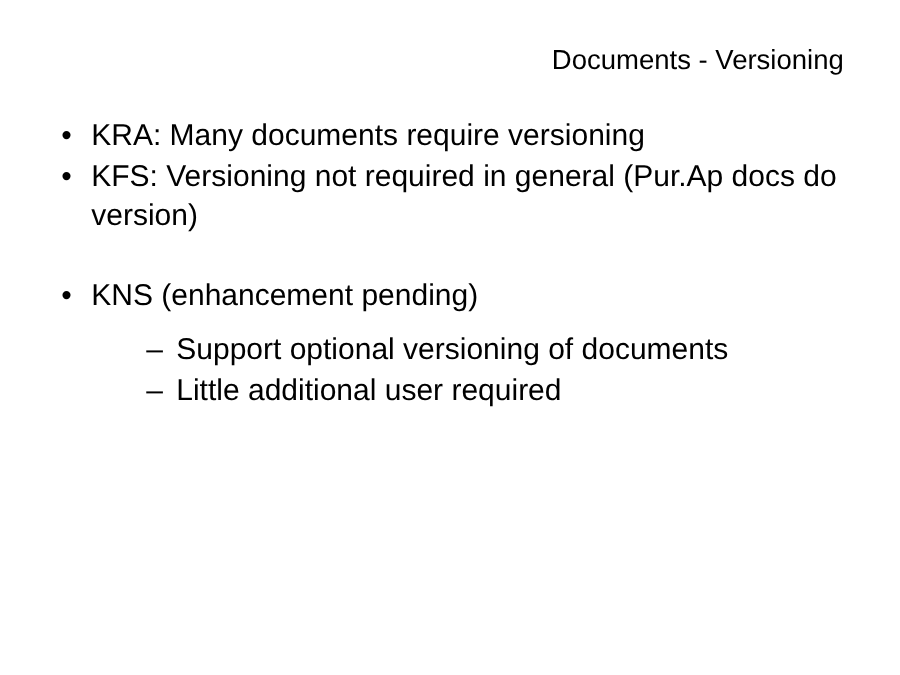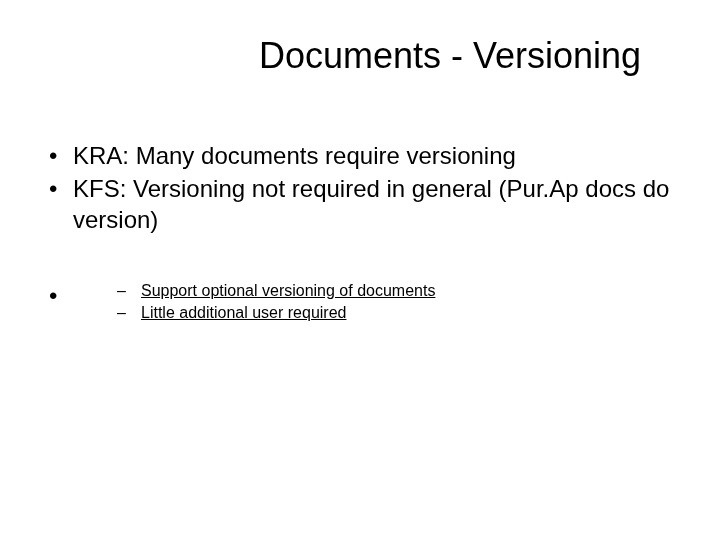--- a/index.html
+++ b/index.html
@@ -9,25 +9,25 @@
     }
     body {
       width: 720px;
       height: 540px;
       background: #ffffff;
       font-family: Arial, Helvetica, sans-serif;
       color: #000000;
       padding: 35px 45px;
     }
     .title {
-      font-size: 36px;
+      font-size: 22px;
       font-weight: 400;
-      text-align: center;
+      text-align: right;
       margin-left: 180px;
-      margin-bottom: 63px;
+      margin-bottom: 32px;
     }
     .bullet-list {
       list-style: none;
     }
     .bullet-item {
       font-size: 24px;
       line-height: 1.3;
       padding-left: 28px;
       position: relative;
       margin-bottom: 2px;
@@ -40,26 +40,25 @@
     }
     .spacer {
       height: 30px;
     }
     .sub-list {
       list-style: none;
       margin-top: 12px;
       margin-left: 40px;
     }
     .sub-item {
-      font-size: 16px;
+      font-size: 24px;
       line-height: 1.35;
       padding-left: 28px;
       position: relative;
       margin-bottom: 1px;
-      text-decoration: underline;
     }
     .sub-item::before {
       content: "–";
       position: absolute;
       left: 4px;
       top: 0;
     }
   </style>
 </head>
 <body>
@@ -68,18 +67,19 @@
 
 <ul class="bullet-list">
   <li class="bullet-item">KRA: Many documents require versioning</li>
   <li class="bullet-item">KFS: Versioning not required in general (Pur.Ap docs do version)</li>
 </ul>
 
 <div class="spacer"></div>
 
 <ul class="bullet-list">
   <li class="bullet-item">
+    <span>KNS (enhancement pending)</span>
     <ul class="sub-list">
       <li class="sub-item">Support optional versioning of documents</li>
       <li class="sub-item">Little additional user required</li>
     </ul>
   </li>
 </ul>
 
 </body></html>

